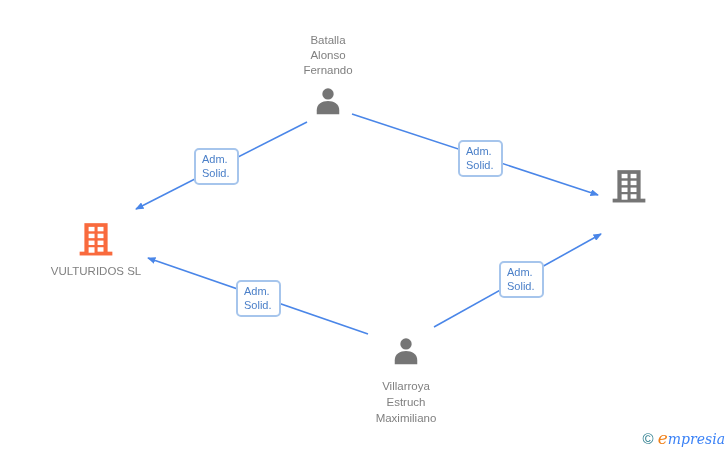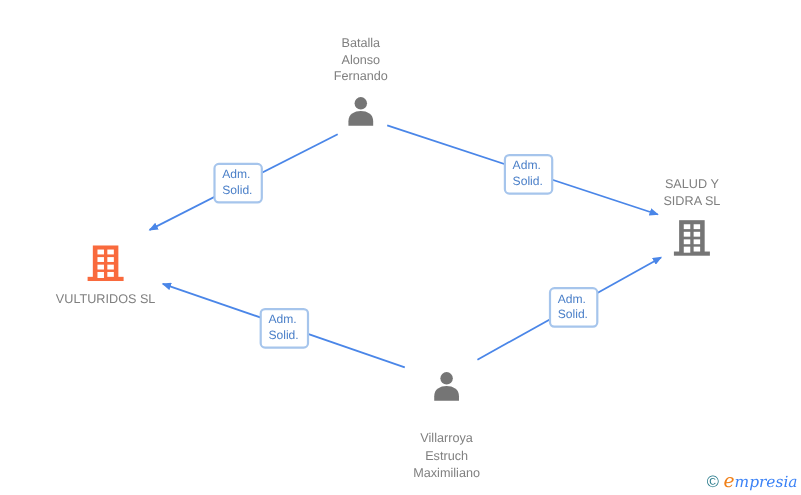--- a/index.html
+++ b/index.html
@@ -89,22 +89,20 @@
         <rect x="11" y="19.5" width="5.6" height="4.2" fill="#ffffff"></rect>
         <rect x="19.5" y="19.5" width="5.6" height="4.2" fill="#ffffff"></rect>
         <rect x="11" y="25.8" width="5.6" height="5.2" fill="#ffffff"></rect>
         <rect x="19.5" y="25.8" width="5.6" height="4.2" fill="#ffffff"></rect>
       </svg>
     </span>
     <div class="node-label" style="margin-top:2px;">VULTURIDOS SL</div>
   </div>
 
   <div class="node" style="left:579px;top:161px;width:100px;">
-    <div class="node-label">SALUD Y
-SIDRA SL</div>
     <span class="icon-wrap" style="margin-top:6px;">
       <svg width="38" height="38" viewBox="0 0 36 36">
         <rect x="7" y="3" width="22" height="28" fill="#757575"></rect>
         <rect x="2.5" y="30" width="31" height="3.6" fill="#757575"></rect>
         <rect x="11" y="6.5" width="5.6" height="4.2" fill="#ffffff"></rect>
         <rect x="19.5" y="6.5" width="5.6" height="4.2" fill="#ffffff"></rect>
         <rect x="11" y="13" width="5.6" height="4.2" fill="#ffffff"></rect>
         <rect x="19.5" y="13" width="5.6" height="4.2" fill="#ffffff"></rect>
         <rect x="11" y="19.5" width="5.6" height="4.2" fill="#ffffff"></rect>
         <rect x="19.5" y="19.5" width="5.6" height="4.2" fill="#ffffff"></rect>
@@ -114,21 +112,21 @@
     </span>
   </div>
 
   <div class="node" style="left:345px;top:336px;width:122px;">
     <span class="icon-wrap">
       <svg width="30" height="30" viewBox="0 0 36 36">
         <circle cx="18" cy="9.5" r="6.8" fill="#757575"></circle>
         <path d="M4.5,34 v-5 c0-7.5 6.5-11 13.5-11 s13.5,3.5 13.5,11 v5 z" fill="#757575"></path>
       </svg>
     </span>
-    <div class="node-label lh16" style="margin-top:20px;">Villarroya
+    <div class="node-label lh16" style="margin-top:8px;">Villarroya
 Estruch
 Maximiliano</div>
   </div>
 
   <div class="edge-label" style="left:194px;top:148px;">Adm.
 Solid.</div>
   <div class="edge-label" style="left:458px;top:140px;">Adm.
 Solid.</div>
   <div class="edge-label" style="left:236px;top:280px;">Adm.
 Solid.</div>

